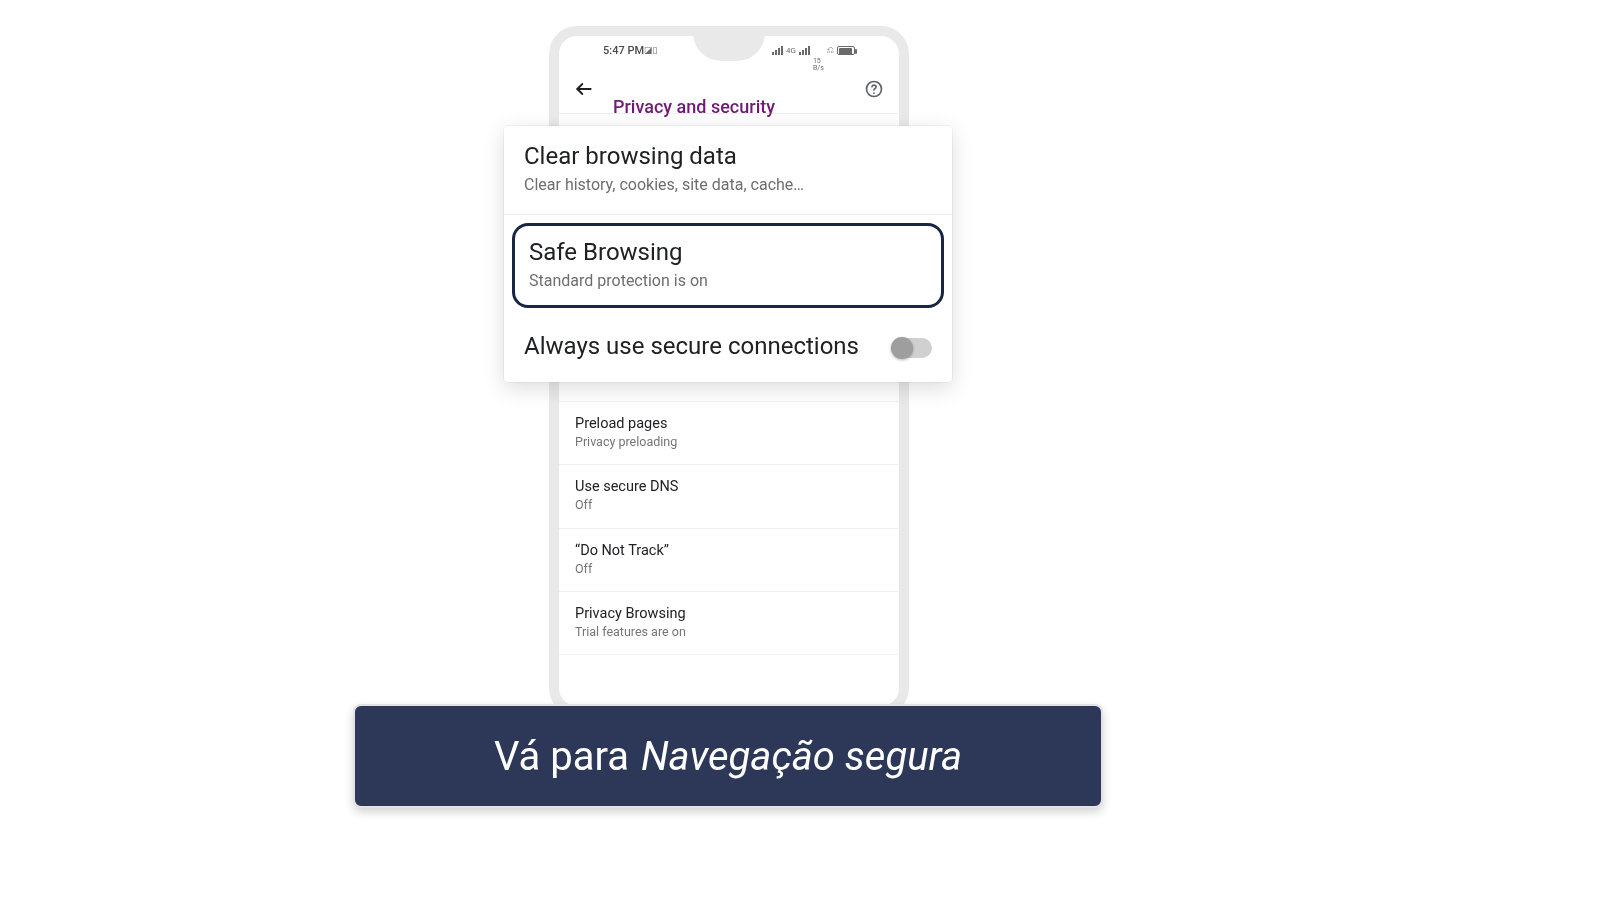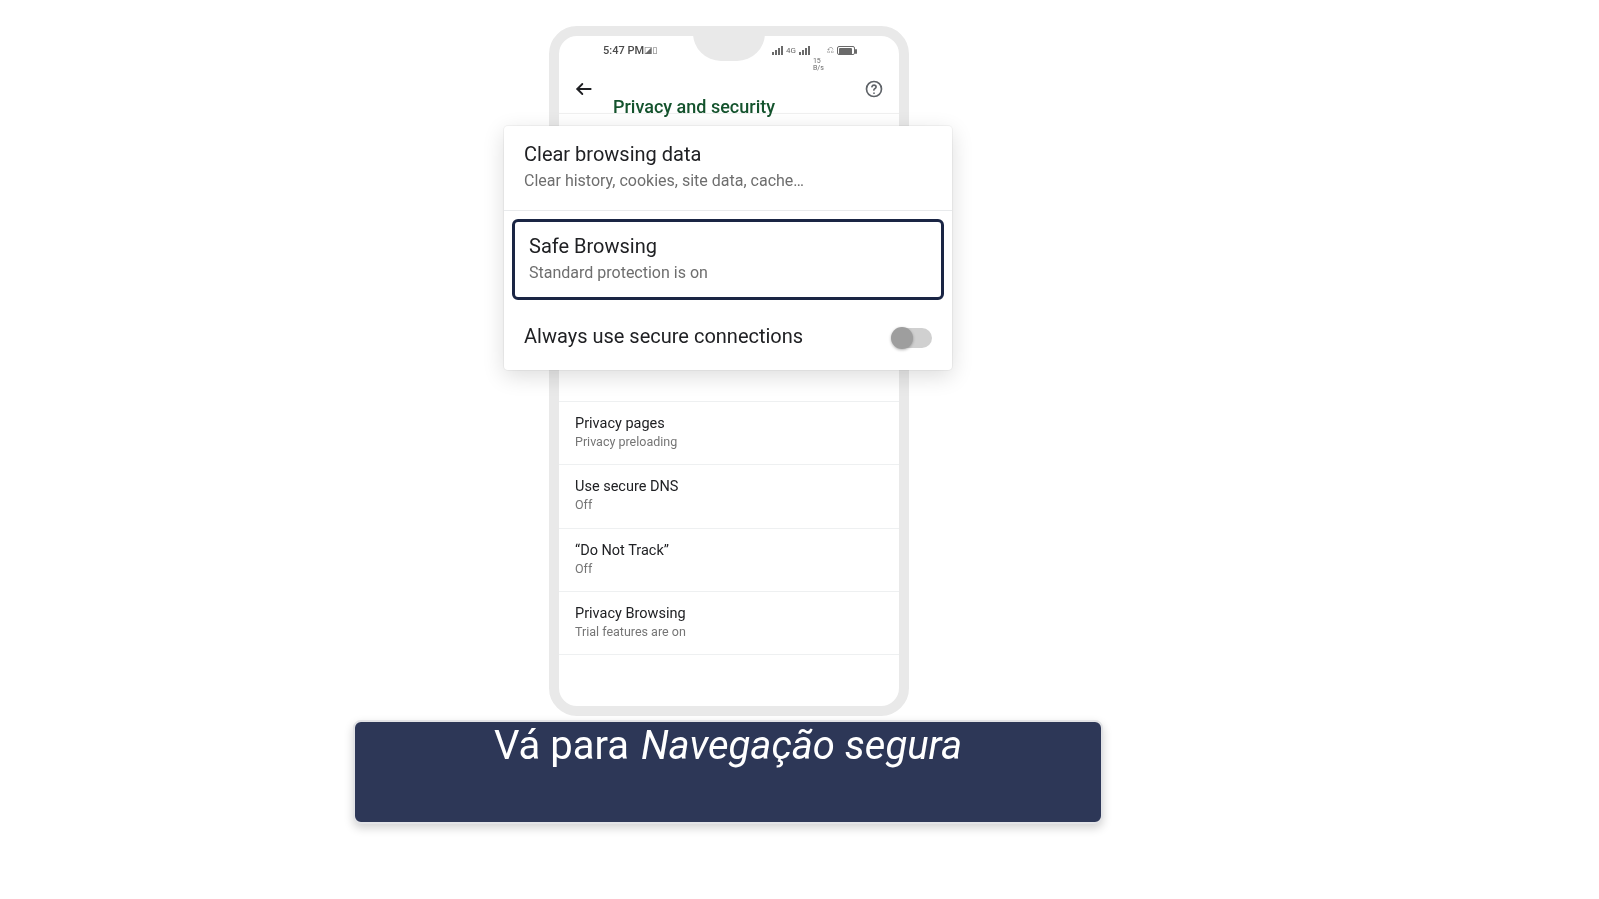--- a/index.html
+++ b/index.html
@@ -49,21 +49,21 @@
     display: flex;
     align-items: center;
     padding: 0 14px;
     gap: 18px;
     border-bottom: 1px solid #f0f0f0;
   }
   .page-header .title {
     flex: 1;
     font-size: 18px;
     font-weight: 500;
-    color: #14532d;
+    color: #701a75;
     margin-top: 36px;
   }
   .icon-btn { width:22px; height:22px; display:flex; align-items:center; justify-content:center; color:#5f6368; cursor:pointer;}
   .settings-list { }
   .setting-item {
     padding: 13px 16px 14px;
     border-bottom: 1px solid #eef0f1;
   }
   .setting-title { font-size: 14.5px; color:#202124; font-weight:400; margin-bottom:2px;}
   .setting-sub { font-size: 12.5px; color:#757575; line-height:1.3;}
@@ -80,45 +80,46 @@
     overflow: hidden;
   }
   .zoom-item {
     padding: 16px 20px 18px;
     border-bottom: 1px solid #e8eaec;
   }
   .zoom-item:last-child{border-bottom:none;}
   .zoom-item.highlight {
     margin: 8px;
     border: 3px solid #1a2544;
-    border-radius: 6px;
+    border-radius: 16px;
     padding: 12px 14px 14px;
   }
-  .zoom-title { font-size: 20px; color:#202124; font-weight:400; margin-bottom:4px;}
+  .zoom-title { font-size: 24px; color:#202124; font-weight:400; margin-bottom:4px;}
   .zoom-sub { font-size: 16px; color:#6e6e6e; line-height:1.35;}
   .zoom-row { display:flex; align-items:center; gap:14px;}
   .zoom-row .txt{flex:1;}
   .toggle {
     width: 40px; height: 20px; background:#d0d0d0; border-radius:12px; position:relative; flex-shrink:0;
   }
   .toggle::after{
     content:""; position:absolute; width:22px; height:22px; background:#9e9e9e; border-radius:50%;
     left:-1px; top:-1px; box-shadow:0 1px 3px rgba(0,0,0,.3);
   }
   .caption-bar {
     position: absolute;
     left: 353px;
-    top: 720px;
+    top: 704px;
     width: 750px;
     height: 104px;
     background: #2d3757;
     border-radius: 8px;
     border: 2px solid #e2e3e6;
     box-shadow: 0 4px 10px rgba(0,0,0,0.18);
     display:flex;
+    align-items:center;
     justify-content:center;
     color:#fff;
     font-size: 40px;
     font-weight: 400;
     z-index: 200;
   }
   .caption-bar em { font-style: italic; margin-left: 12px;}
   
   .mini-icon{font-size:9px;color:#6a6a6a;}
   .battery-icon{border:1px solid #6a6a6a;width:18px;height:9px;border-radius:2px;position:relative;display:inline-block;}
@@ -178,21 +179,21 @@
           <path d="M9.5 9.2c.3-1 1.2-1.8 2.5-1.8 1.4 0 2.5.9 2.5 2.1 0 1-.7 1.6-1.6 2.1-.8.5-1 .9-1 1.7" stroke-linecap="round"></path>
           <circle cx="12" cy="17" r="1" fill="#5f6368" stroke="none"></circle>
         </svg>
     </div>
   </div>
 
   <div style="height:288px;border-bottom:1px solid #eef0f1;"></div>
 
   <div class="settings-list">
     <div class="setting-item">
-      <div class="setting-title">Privacy pages</div>
+      <div class="setting-title">Preload pages</div>
       <div class="setting-sub">Privacy preloading</div>
     </div>
     <div class="setting-item">
       <div class="setting-title">Use secure DNS</div>
       <div class="setting-sub">Off</div>
     </div>
     <div class="setting-item">
       <div class="setting-title">“Do Not Track”</div>
       <div class="setting-sub">Off</div>
     </div>

